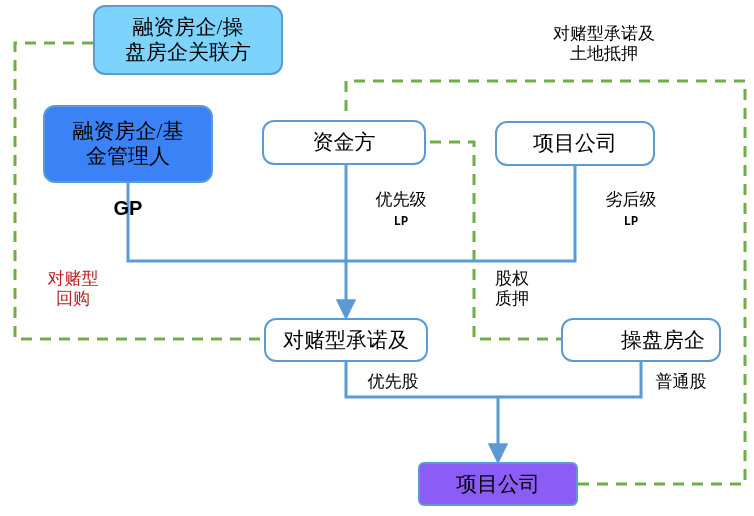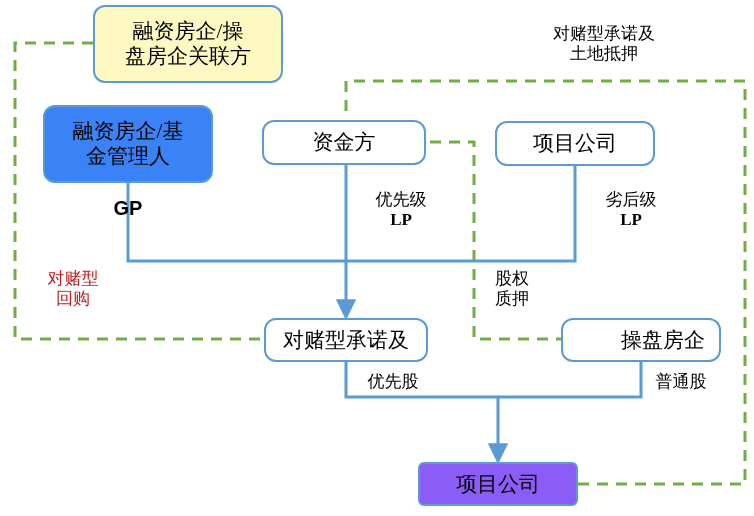--- a/index.html
+++ b/index.html
@@ -54,23 +54,23 @@
   }
   .edge-label.latin {
     font-family: "Liberation Sans", "DejaVu Sans", sans-serif;
     font-weight: bold;
     font-size: 20px;
   }
   .edge-label.mixed {
     font-family: "Liberation Serif", "DejaVu Serif", serif;
   }
   .edge-label.mixed .lp {
-    font-family: Liberation Serif, serif;
+    font-family: Liberation Mono, monospace;
     font-weight: bold;
-    font-size: 17px;
+    font-size: 12px;
   }
 </style>
 </head>
 <body>
 
 <div id="diagram-root">
 
   <svg class="layer" viewBox="0 0 754 516">
     <g id="dashed-group" fill="none" stroke-linecap="butt" stroke-linejoin="miter">
         <path d="M93,43 L15,43 L15,339 L264,339" stroke="#70AD47" stroke-width="3" stroke-dasharray="11 8"></path>
@@ -88,21 +88,21 @@
     <g id="solid-group" fill="none" stroke-linecap="butt" stroke-linejoin="miter">
         <path d="M128,183 L128,261 L346,261" stroke="#5B9BD5" stroke-width="3"></path>
         <path d="M346,165 L346,310" stroke="#5B9BD5" stroke-width="3" marker-end="url(#arrow-blue)"></path>
         <path d="M575,166 L575,261 L346,261" stroke="#5B9BD5" stroke-width="3"></path>
         <path d="M346,362 L346,397 L498,397 L498,454" stroke="#5B9BD5" stroke-width="3" marker-end="url(#arrow-blue)"></path>
         <path d="M641,362 L641,397 L498,397" stroke="#5B9BD5" stroke-width="3"></path>
       </g>
   </svg>
 
   <div id="nodes-host">
-      <div class="node" style="left: 93px; top: 5px; width: 190px; height: 78px; border-color: rgb(91, 155, 213); background: #fef9c3; color: rgb(0, 0, 0);">融资房企/操
+      <div class="node" style="left: 93px; top: 5px; width: 190px; height: 70px; border-color: rgb(91, 155, 213); background: #7dd3fc; color: rgb(0, 0, 0);">融资房企/操
 盘房企关联方</div>
       <div class="node" style="left: 43px; top: 105px; width: 170px; height: 78px; border-color: rgb(91, 155, 213); background: #3b82f6; color: rgb(0, 0, 0);">融资房企/基
 金管理人</div>
       <div class="node" style="left: 262px; top: 120px; width: 164px; height: 45px; border-color: rgb(91, 155, 213); background: rgb(255, 255, 255); color: rgb(0, 0, 0);">资金方</div>
       <div class="node" style="left: 495px; top: 121px; width: 160px; height: 45px; border-color: rgb(91, 155, 213); background: rgb(255, 255, 255); color: rgb(0, 0, 0);">项目公司</div>
       <div class="node" style="left: 264px; top: 318px; width: 164px; height: 44px; border-color: rgb(91, 155, 213); background: rgb(255, 255, 255); color: rgb(0, 0, 0);">对赌型承诺及</div>
       <div class="node" style="left: 561px; top: 318px; width: 160px; height: 44px; border-color: rgb(91, 155, 213); background: rgb(255, 255, 255); color: rgb(0, 0, 0); padding-left: 44px;">操盘房企</div>
       <div class="node" style="left: 418px; top: 462px; width: 160px; height: 44px; border-color: rgb(91, 155, 213); background: #8b5cf6; color: rgb(0, 0, 0); border-radius: 6px;">项目公司</div>
     </div>
   <div id="labels-host">

